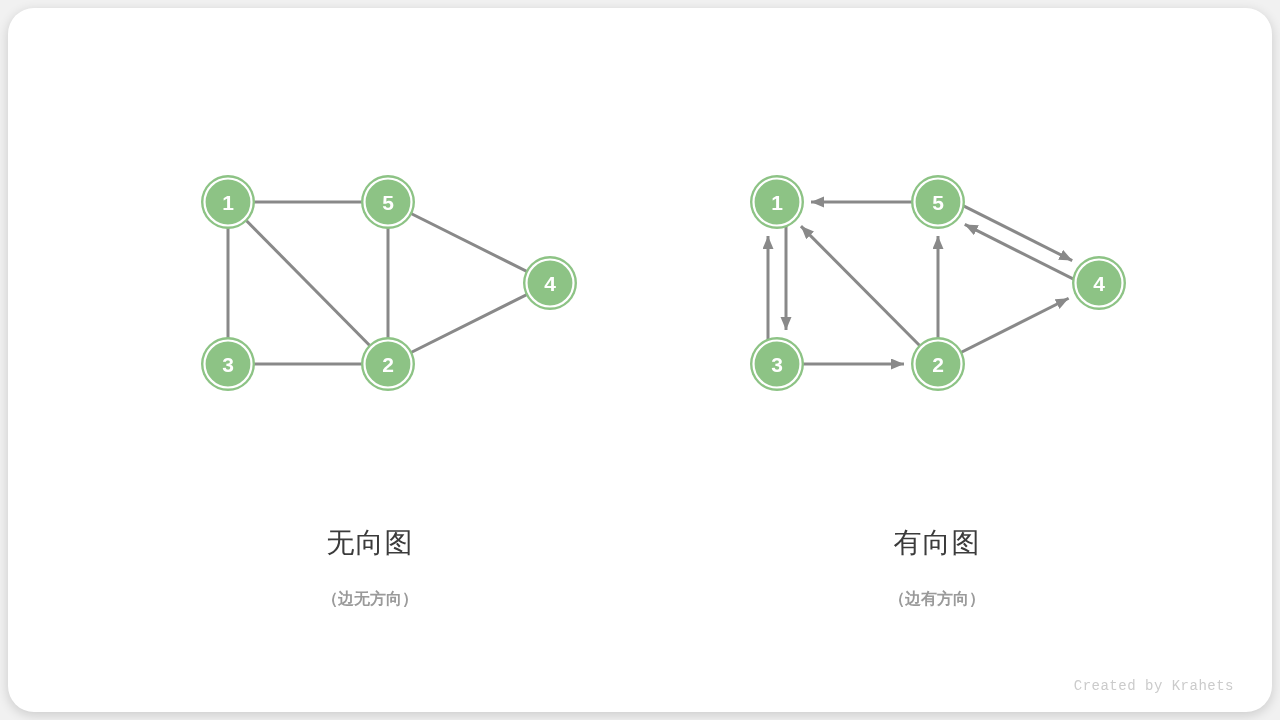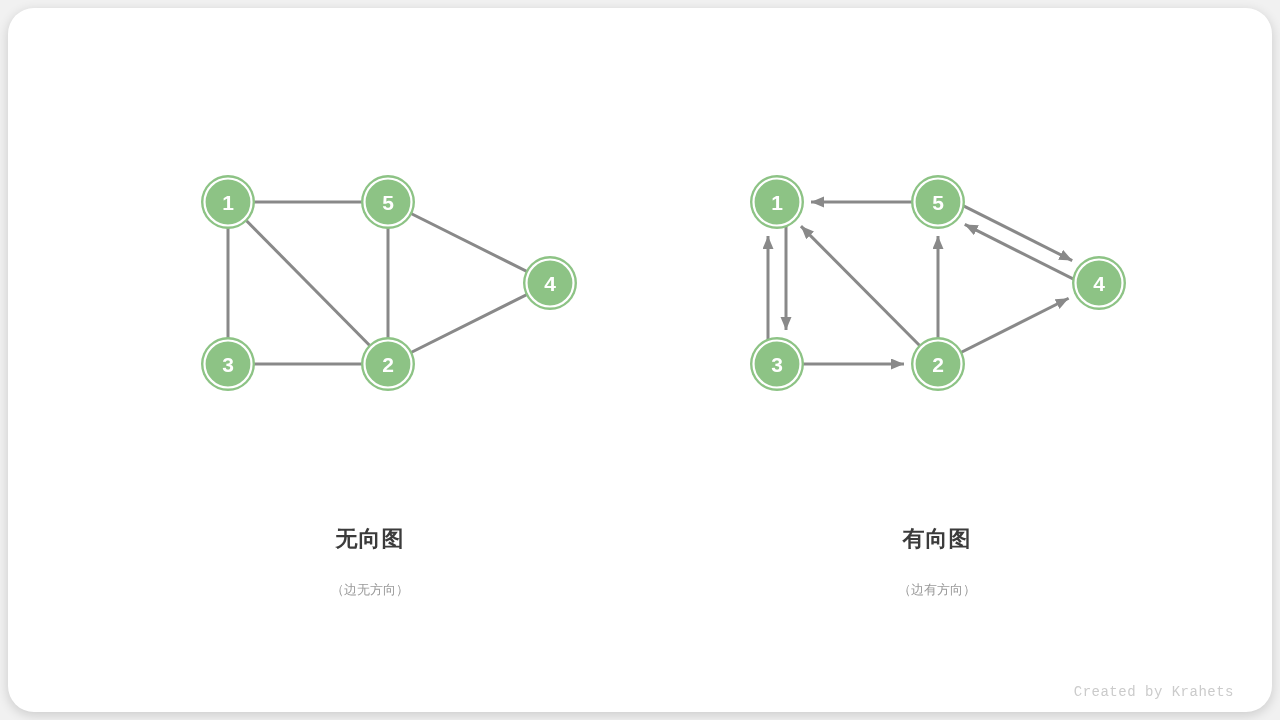--- a/index.html
+++ b/index.html
@@ -21,36 +21,36 @@
     position: absolute;
     left: 0; top: 0;
     width: 1280px; height: 720px;
   }
   .caption {
     position: absolute;
     width: 320px;
     text-align: center;
   }
   .caption .title {
-    font-size: 22px;
-    font-weight: 700;
+    font-size: 28px;
+    font-weight: 400;
     color: #3B3B3B;
     letter-spacing: 1px;
   }
   .caption .subtitle {
     margin-top: 27px;
-    font-size: 13px;
-    font-weight: 400;
+    font-size: 16px;
+    font-weight: 700;
     color: #9A9A9A;
   }
   .caption-left  { left: 210px; top: 524px; }
   .caption-right { left: 777px; top: 524px; }
   .watermark {
     position: absolute;
-    right: 46px; bottom: 20px;
+    right: 46px; bottom: 26px;
     font-family: "Liberation Mono", "DejaVu Sans Mono", monospace;
     font-size: 14px;
     color: #CBCBCB;
     letter-spacing: 0.5px;
   }
 </style>
 </head>
 <body>
 
 <div class="card"></div>

